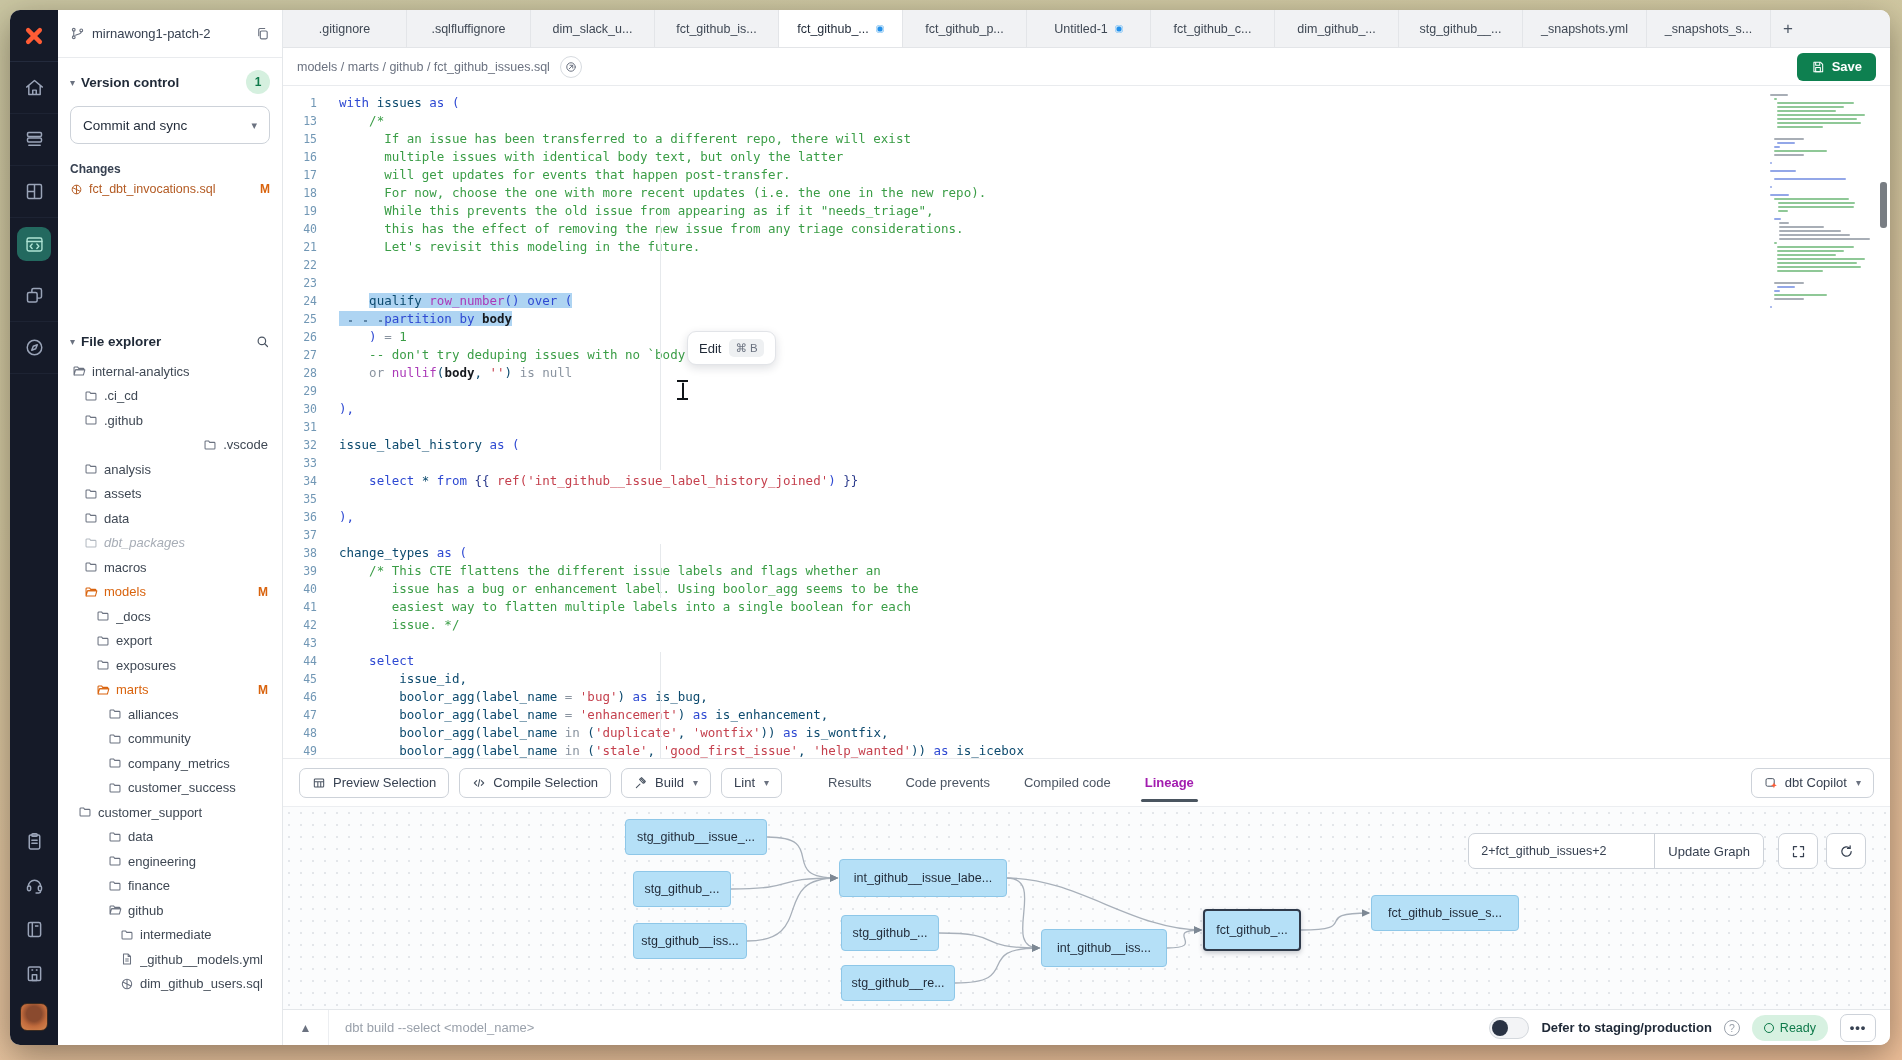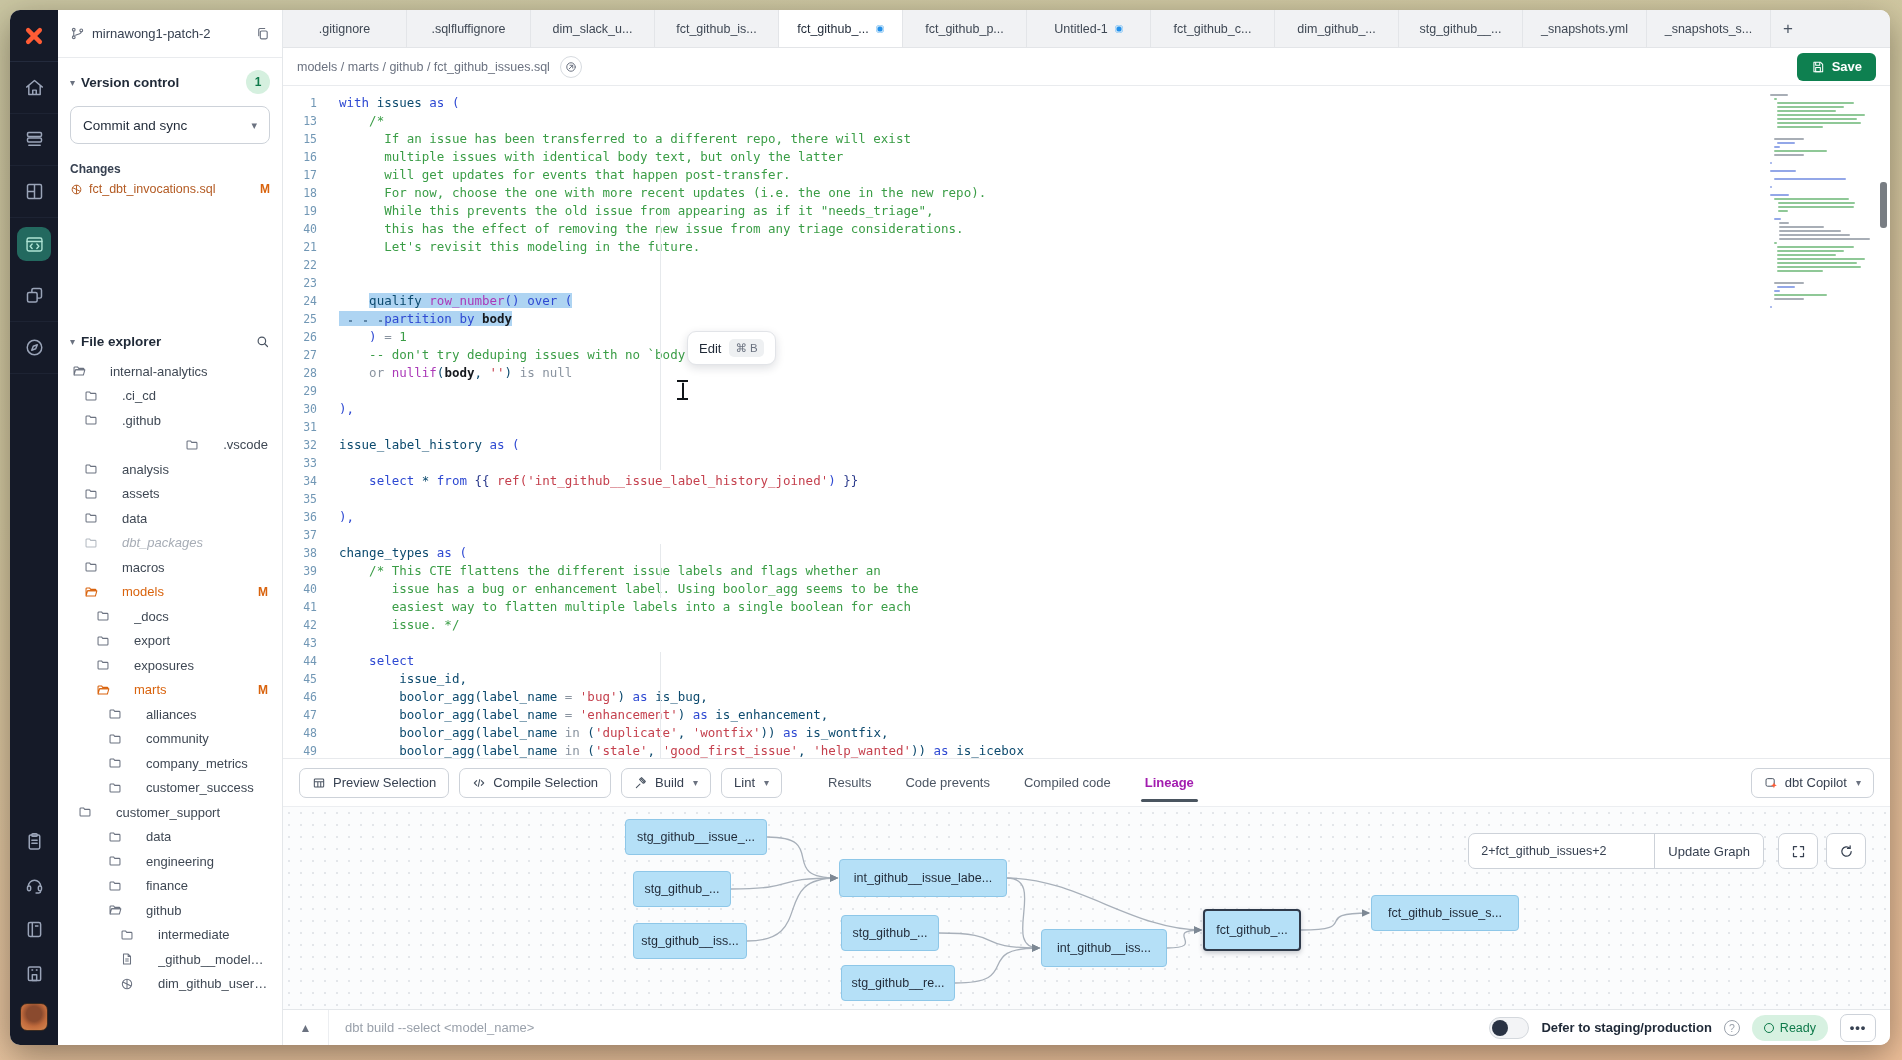--- a/index.html
+++ b/index.html
@@ -32,21 +32,21 @@
   .sec-head .chev { color:#6b7280; font-size:10px; }
   .vc-badge { margin-left:auto; width:24px; height:24px; border-radius:50%; background:#d5f0df; color:#0e7a4a; font-size:12px; display:flex; align-items:center; justify-content:center; }
   .commit-btn { margin:8px 12px 0 12px; height:38px; border:1px solid #cdd2d9; border-radius:8px; background:#fff; display:flex; align-items:center; padding:0 12px; font-size:13.5px; color:#1f2937; }
   .commit-btn .chev { margin-left:auto; color:#6b7280; font-size:11px; }
   .changes-label { margin:18px 12px 0 12px; font-weight:700; font-size:12px; color:#374151; }
   .chg-row { margin:6px 12px 0 12px; display:flex; align-items:center; gap:6px; font-size:12.5px; color:#b35a22; }
   .chg-row svg { width:13px; height:13px; color:#b35a22;}
   .m-badge { margin-left:auto; color:#d9630d; font-weight:700; font-size:12px; }
   .fe-gap { height:126px; }
   .tree { flex:1; overflow:hidden; padding-top:6px; }
-  .t-row { height:24.5px; display:flex; align-items:center; gap:24px; font-size:13px; color:#3f4854; padding-right:14px; }
+  .t-row { height:24.5px; display:flex; align-items:center; gap:6px; font-size:13px; color:#3f4854; padding-right:14px; }
   .t-row svg { width:14px; height:14px; flex:none; color:#6b7280; }
   .t-row.mod, .t-row.mod svg { color:#d9630d; }
   .t-row.dim { color:#a7adb6; font-style:italic; } .t-row.dim svg { color:#b4bac2; }
   .t-label { white-space:nowrap; overflow:hidden; text-overflow:ellipsis;}
 
   
   .main { flex:1; display:flex; flex-direction:column; min-width:0; }
 
   .tabbar { height:38px; background:#f1f2f4; display:flex; align-items:stretch; border-bottom:1px solid #e3e5e8; flex:none;}
   .tab { width:124px; flex:none; display:flex; align-items:center; justify-content:center; gap:7px; font-size:12.5px; color:#3f4854; border-right:1px solid #e3e5e8; background:#f1f2f4; white-space:nowrap; }

